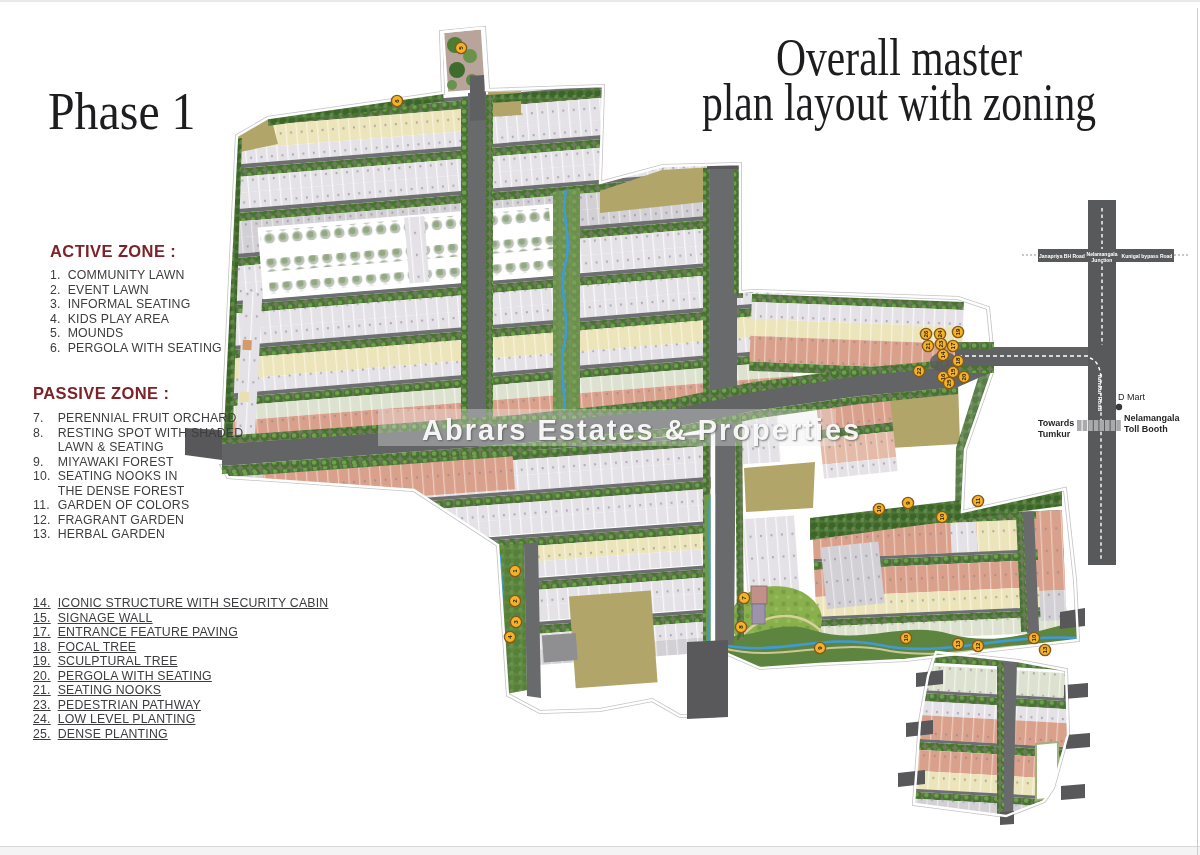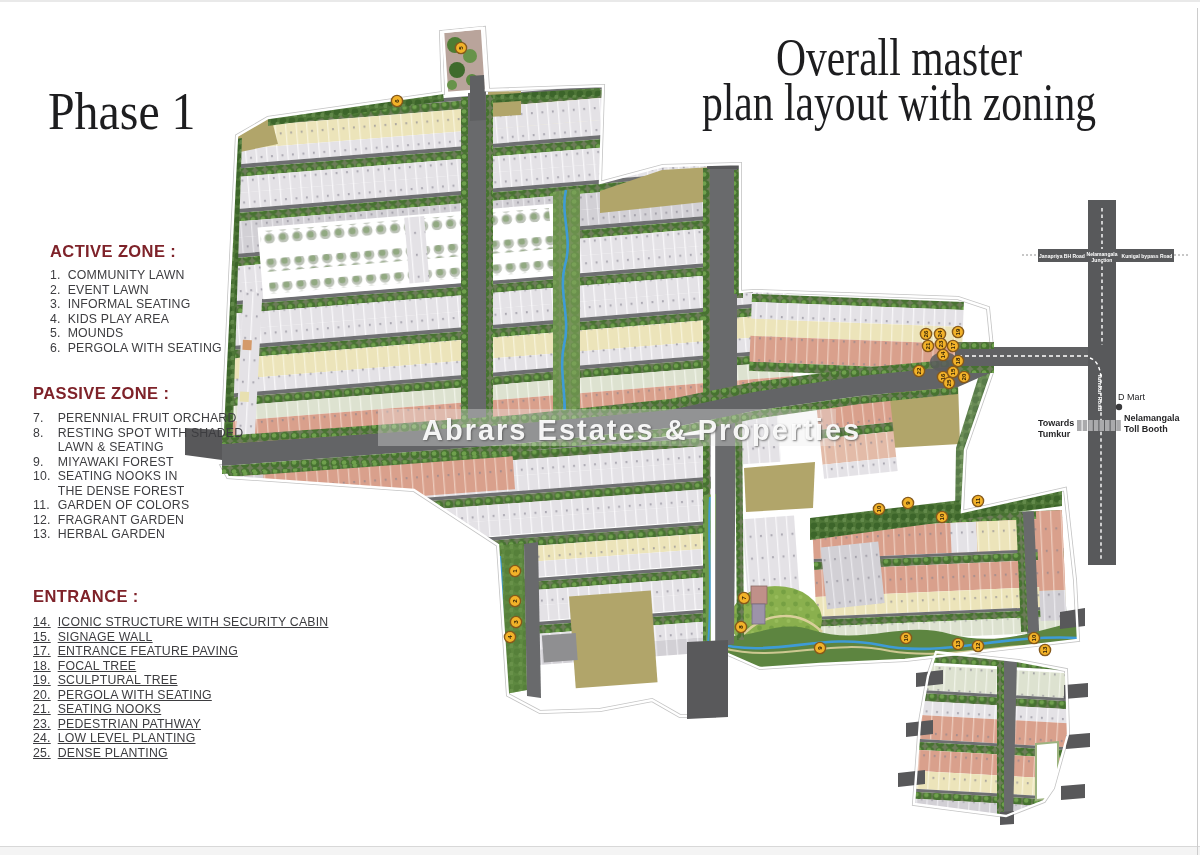--- a/index.html
+++ b/index.html
@@ -618,21 +618,20 @@
           </tr>
 <tr>
             <td class="num">13.</td>
             <td>HERBAL GARDEN</td>
           </tr>
 </tbody>
       </table>
 </div>
 
 <div style="position:absolute;left:33px;top:587px;">
-<div class="hd">ENTRANCE :</div>
 <table class="lst" style="margin-top:9px;border-spacing:0;text-decoration:underline;">
 <tbody>
           <tr>
             <td class="num">14.</td>
             <td>ICONIC STRUCTURE WITH SECURITY CABIN</td>
           </tr>
 <tr>
             <td class="num">15.</td>
             <td>SIGNAGE WALL</td>
           </tr>

